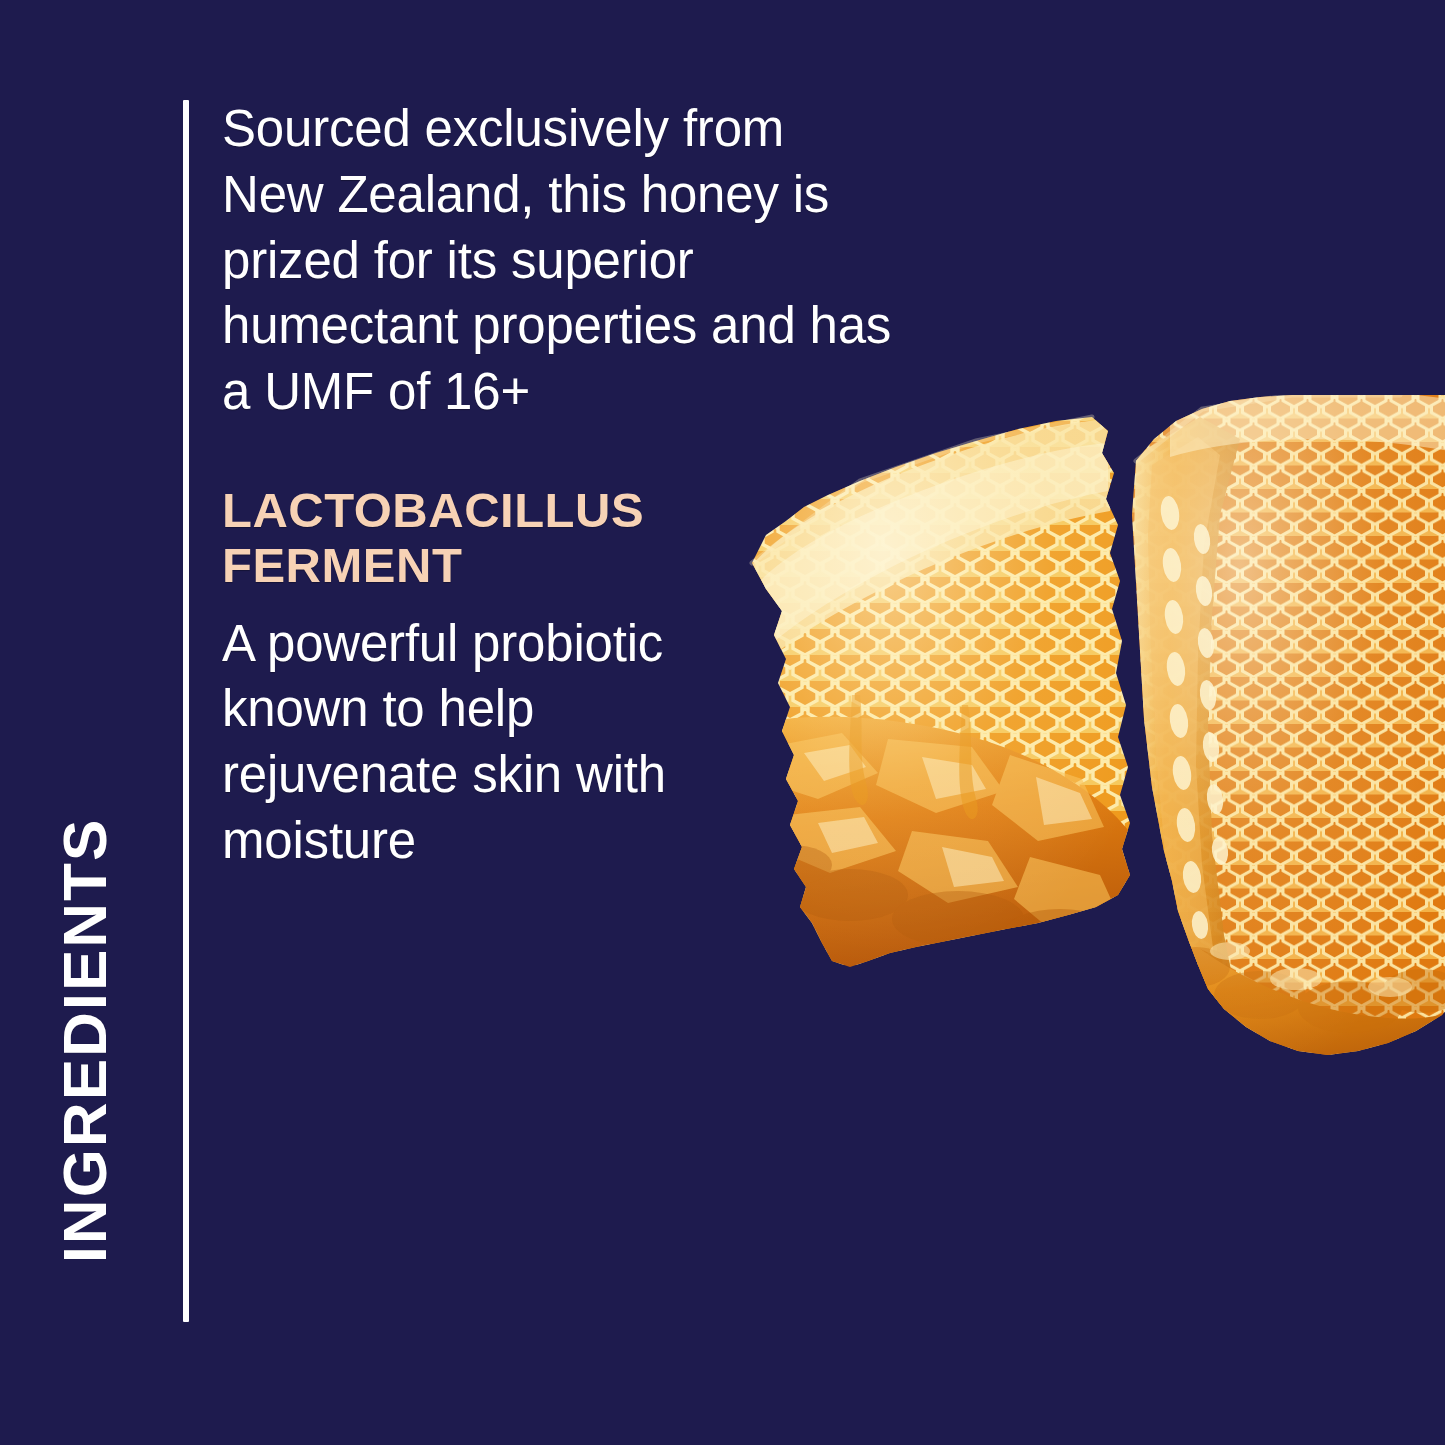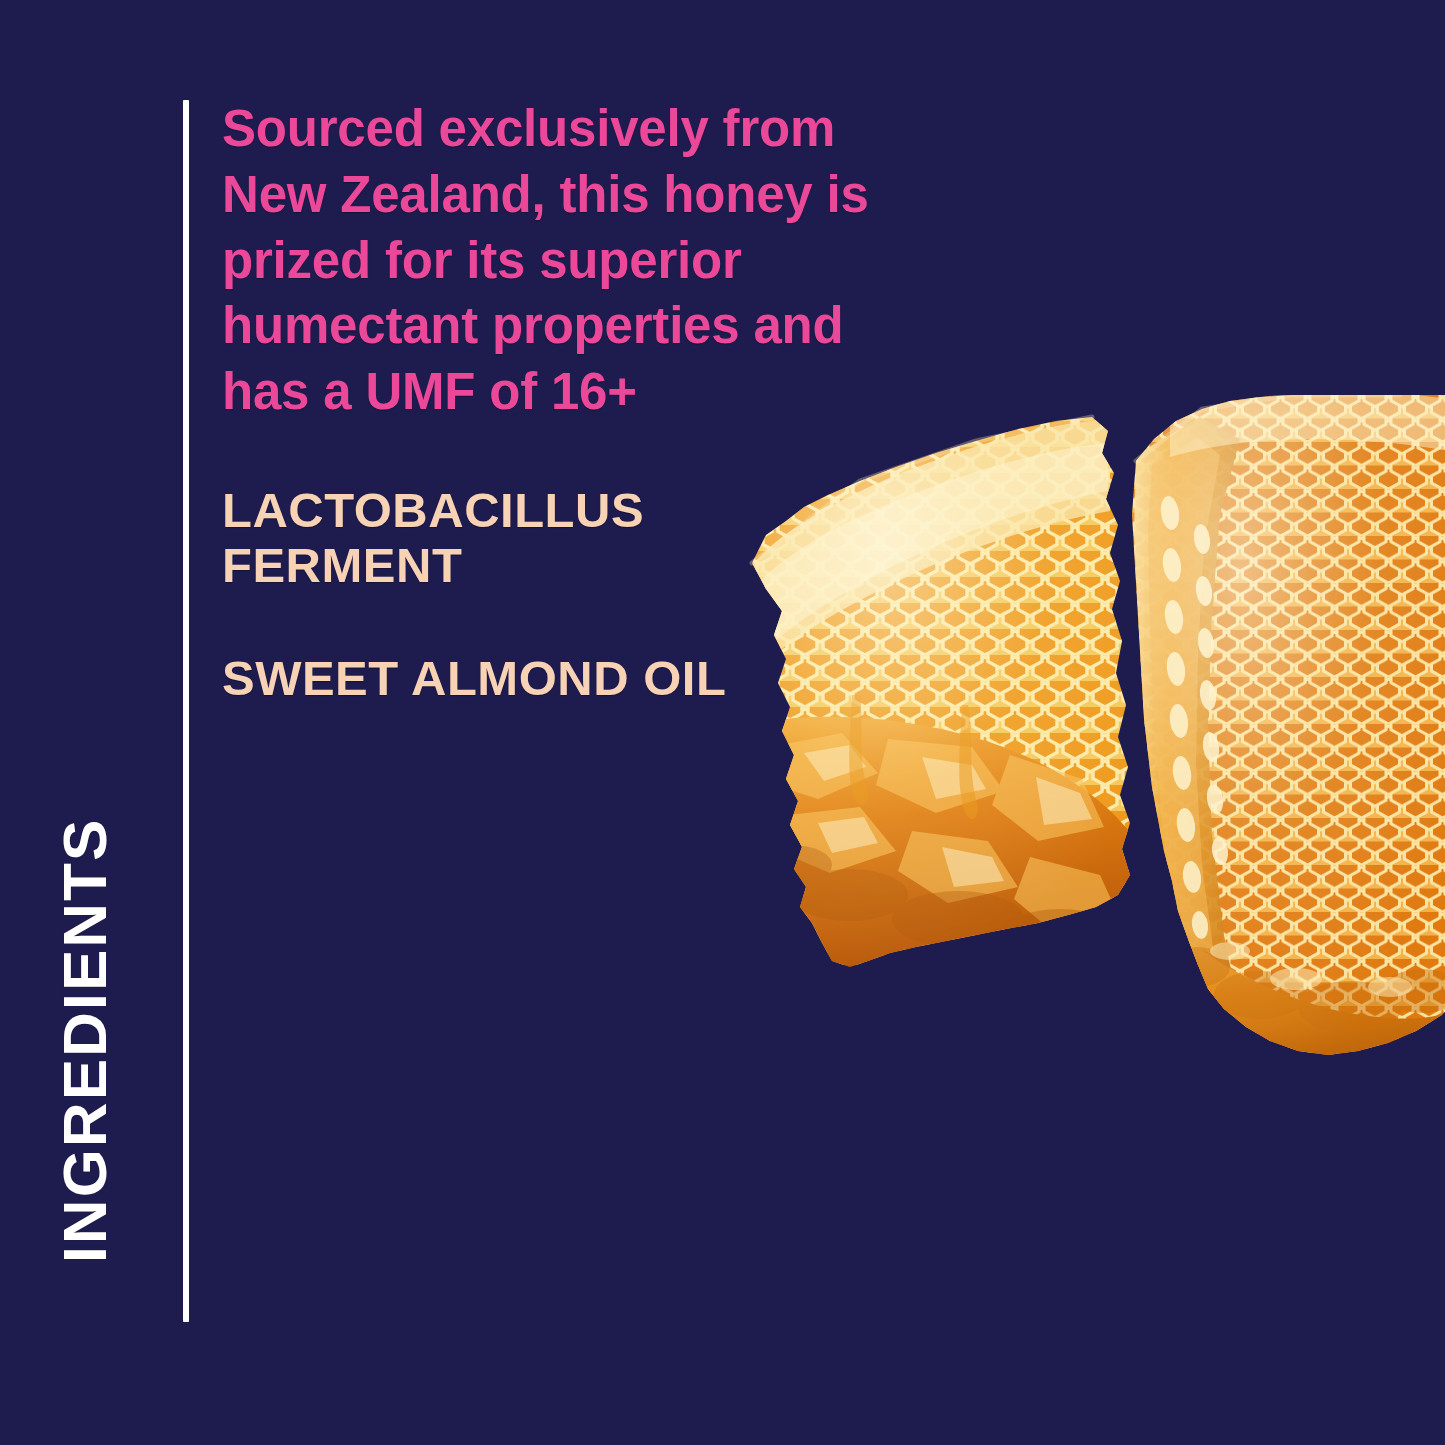--- a/index.html
+++ b/index.html
@@ -68,23 +68,23 @@
     color:#f7d2b5;
     font-size:49px;
     font-weight:700;
     line-height:1.12;
     letter-spacing:.5px;
     margin-bottom:18px;
     text-shadow:0 1px 1px rgba(0,0,0,.30);
   }
 
   .block p {
-    color:#ec4899;
+    color:#ffffff;
     font-size:51px;
-    font-weight:700;
+    font-weight:400;
     line-height:1.29;
     letter-spacing:-.2px;
     text-shadow:0 1px 1px rgba(0,0,0,.30);
   }
 
   
   #block-manuka   p { max-width:672px; }
   #block-lacto    h3 { max-width:500px; }
   #block-lacto    p { max-width:480px; }
   #block-almond   p { max-width:600px; }
@@ -275,21 +275,21 @@
   </div>
 
   <div id="content">
 
     <div class="block" id="block-manuka">
       <p>Sourced exclusively from New Zealand, this honey is prized for its superior humectant properties and has a UMF of 16+</p>
     </div>
 
     <div class="block" id="block-lacto">
       <h3>LACTOBACILLUS FERMENT</h3>
+      <p>A powerful probiotic known to help rejuvenate skin with moisture</p>
     </div>
 
     <div class="block" id="block-almond">
-      <h3>SWEET ALMOND OIL</h3>
     </div>
 
   </div>
 
 </div>
 
 </body></html>

